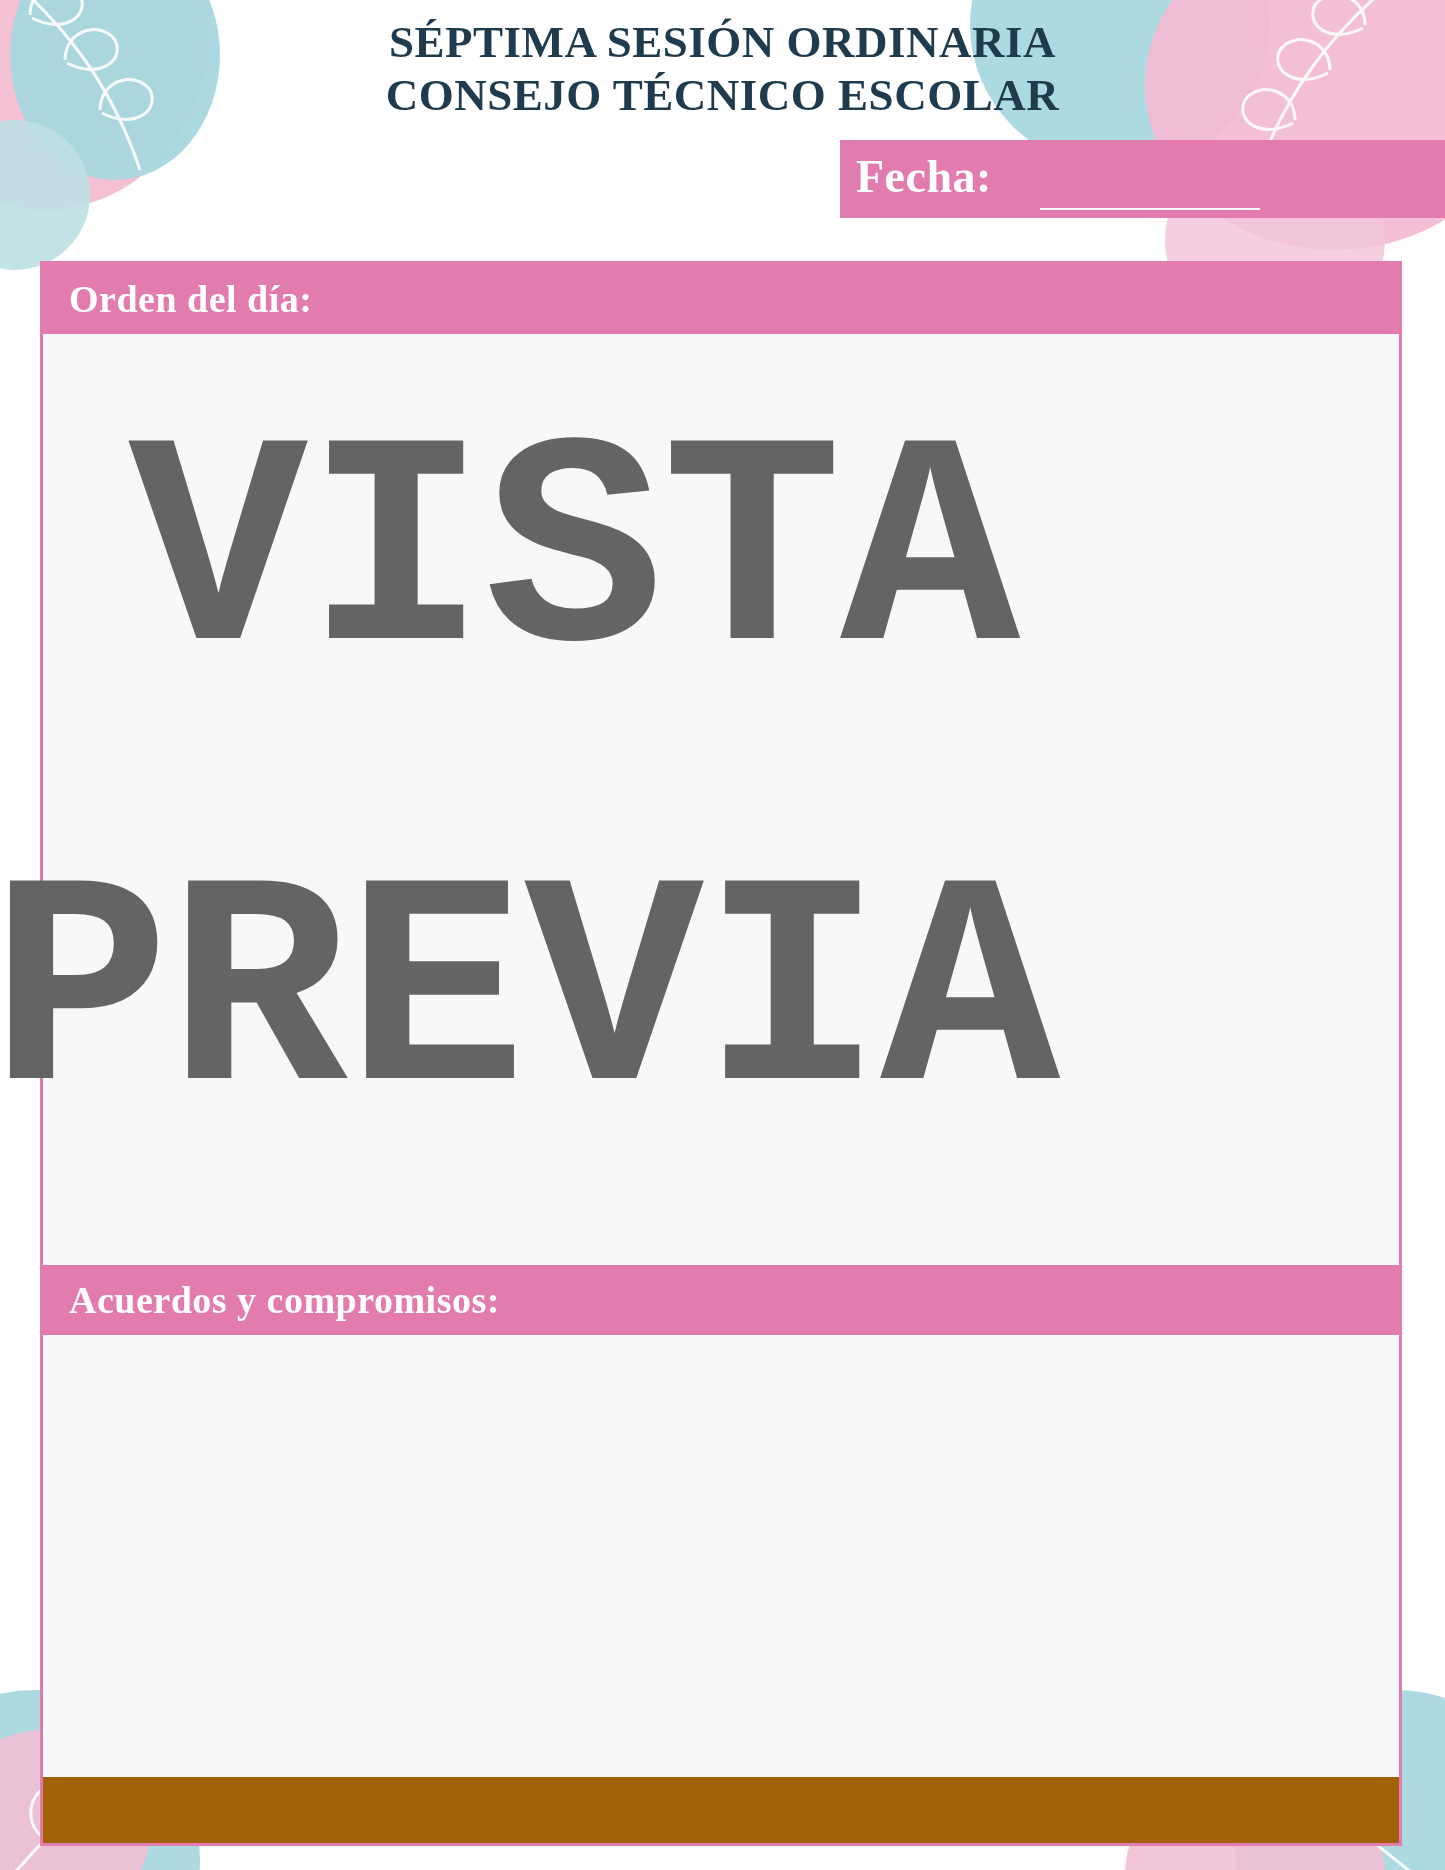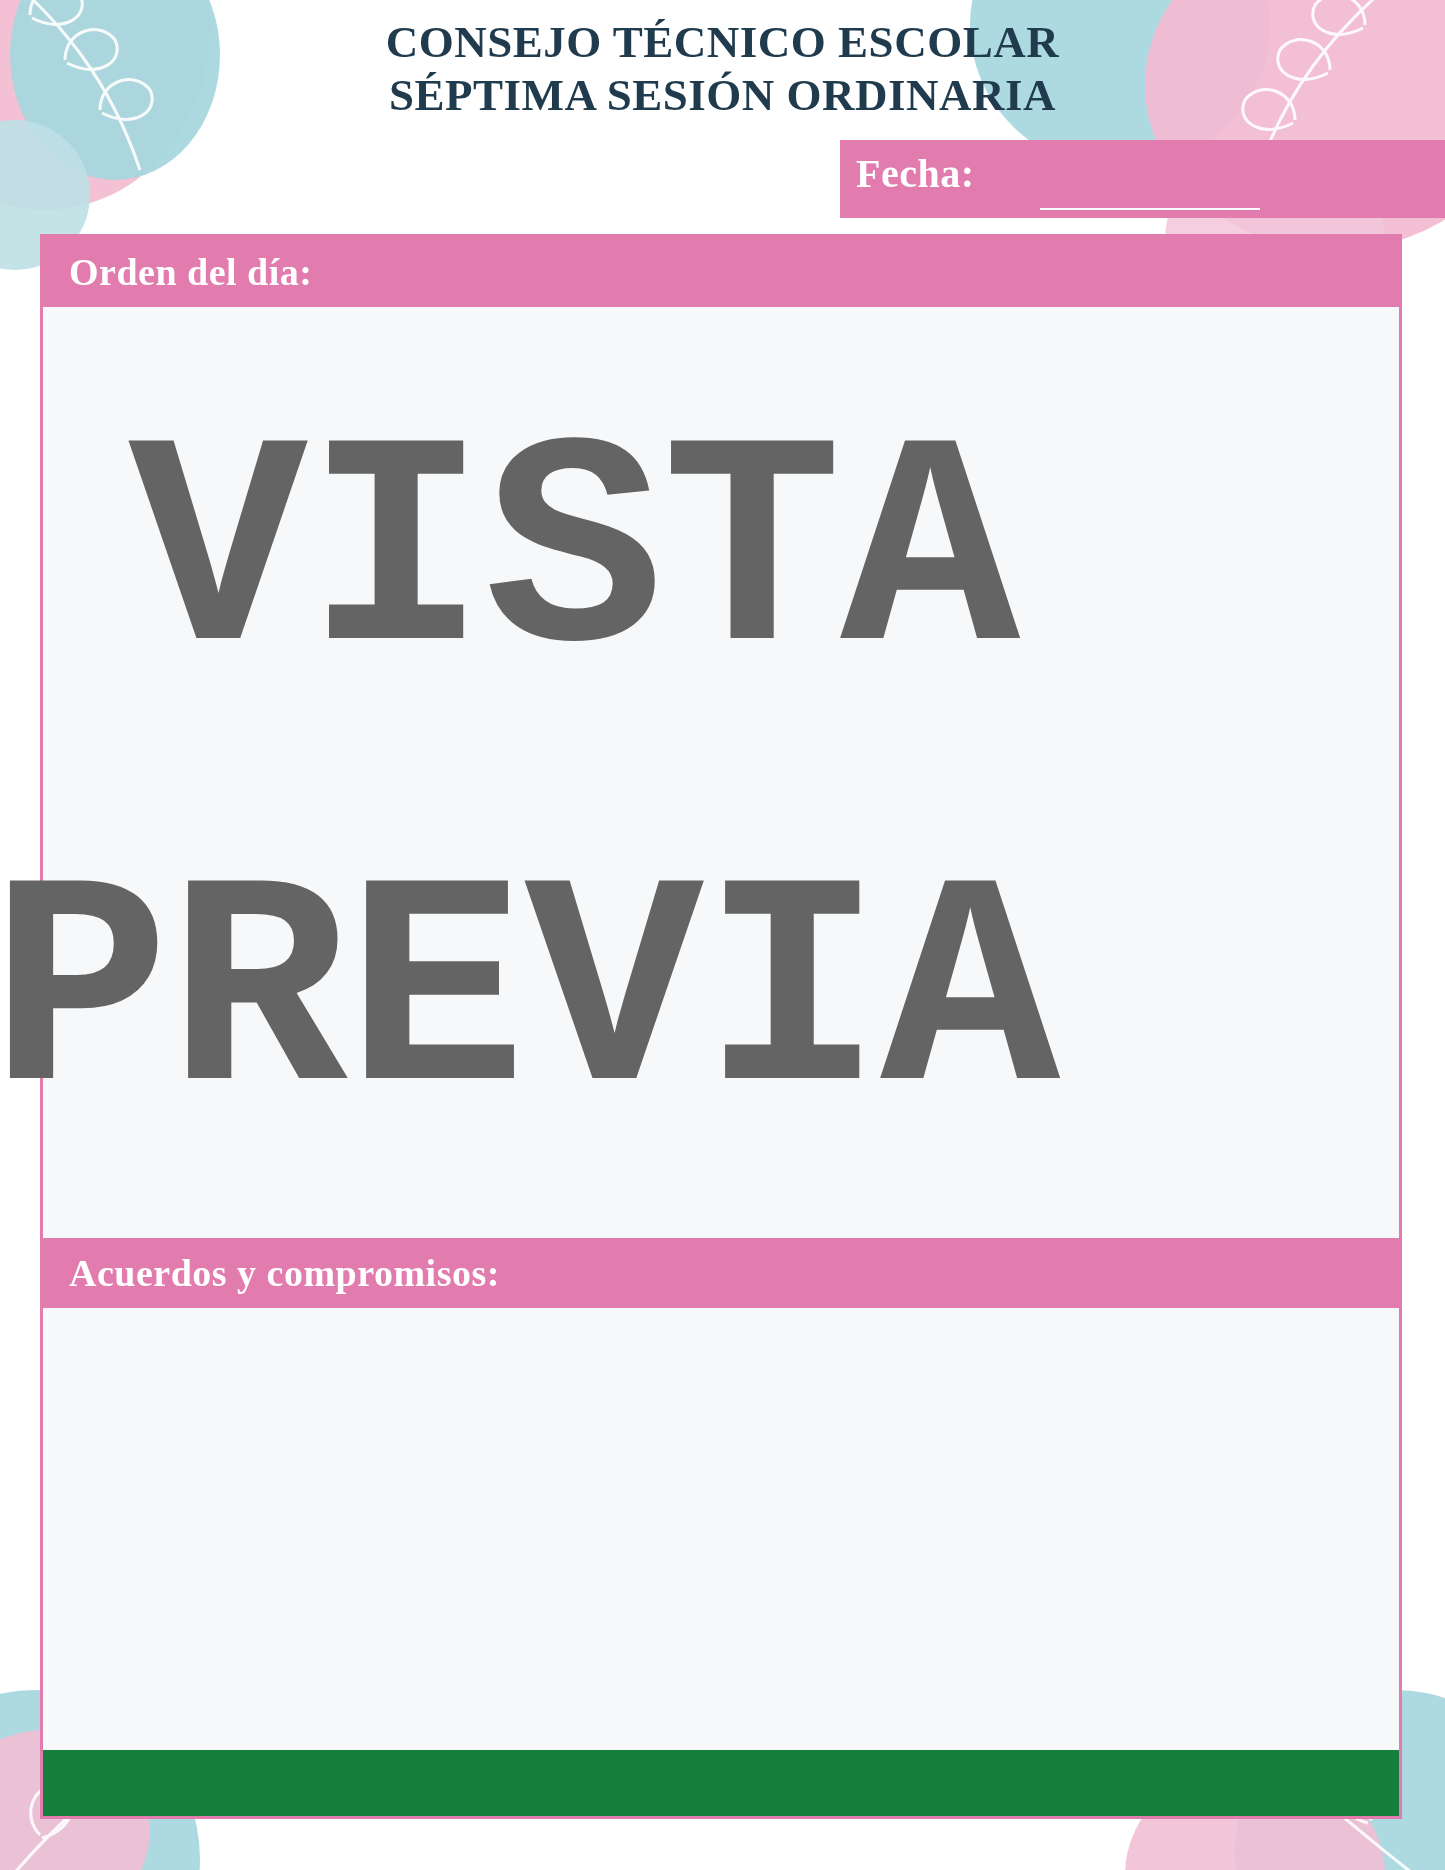--- a/index.html
+++ b/index.html
@@ -143,41 +143,41 @@
     top: -10px;
     height: 78px;
     background: #e27bae;
   }
   .fecha-label {
     position: absolute;
     left: 856px;
     top: 0px;
     font-family: "Liberation Serif", serif;
     font-weight: bold;
-    font-size: 40px;
+    font-size: 46px;
     color: #ffffff;
     letter-spacing: .5px;
   }
   .fecha-line {
     position: absolute;
     left: 1040px;
     width: 220px;
     top: 58px;
     border-bottom: 2px solid #ffffff;
   }
 
   
   .form-card {
     position: absolute;
     left: 40px;
-    top: 234px;
+    top: 261px;
     width: 1362px;
     height: 1585px;
     border: 3px solid #e27bae;
-    background: #15803d;
+    background: #a16207;
     z-index: 2;
     box-sizing: border-box;
     text-align: center;
   }
   .band {
     background: #e27bae;
     height: 70px;
     display: flex;
     align-items: center;
     padding-left: 26px;
@@ -254,22 +254,22 @@
   </svg>
   <svg class="leaf-svg leaf-br" width="260" height="260" viewBox="0 0 260 260">
     <path d="M240 235 C 180 190, 130 140, 60 95"></path>
     <path d="M195 180 C 215 160, 200 125, 175 133 C 155 141, 160 175, 193 183"></path>
     <path d="M145 135 C 165 115, 150 80, 125 88 C 105 96, 110 130, 143 138"></path>
   </svg>
 </div>
 
 <div class="header">
   <h1>
+    <span>SÉPTIMA SESIÓN ORDINARIA</span>
     <span>CONSEJO TÉCNICO ESCOLAR</span>
-    <span>SÉPTIMA SESIÓN ORDINARIA</span>
   </h1>
 </div>
 
 <div class="cycle-row">
   <div class="fecha-band"></div>
   <div class="fecha-label">Fecha:</div>
   <div class="fecha-line"></div>
 </div>
 
 <div class="form-card">

